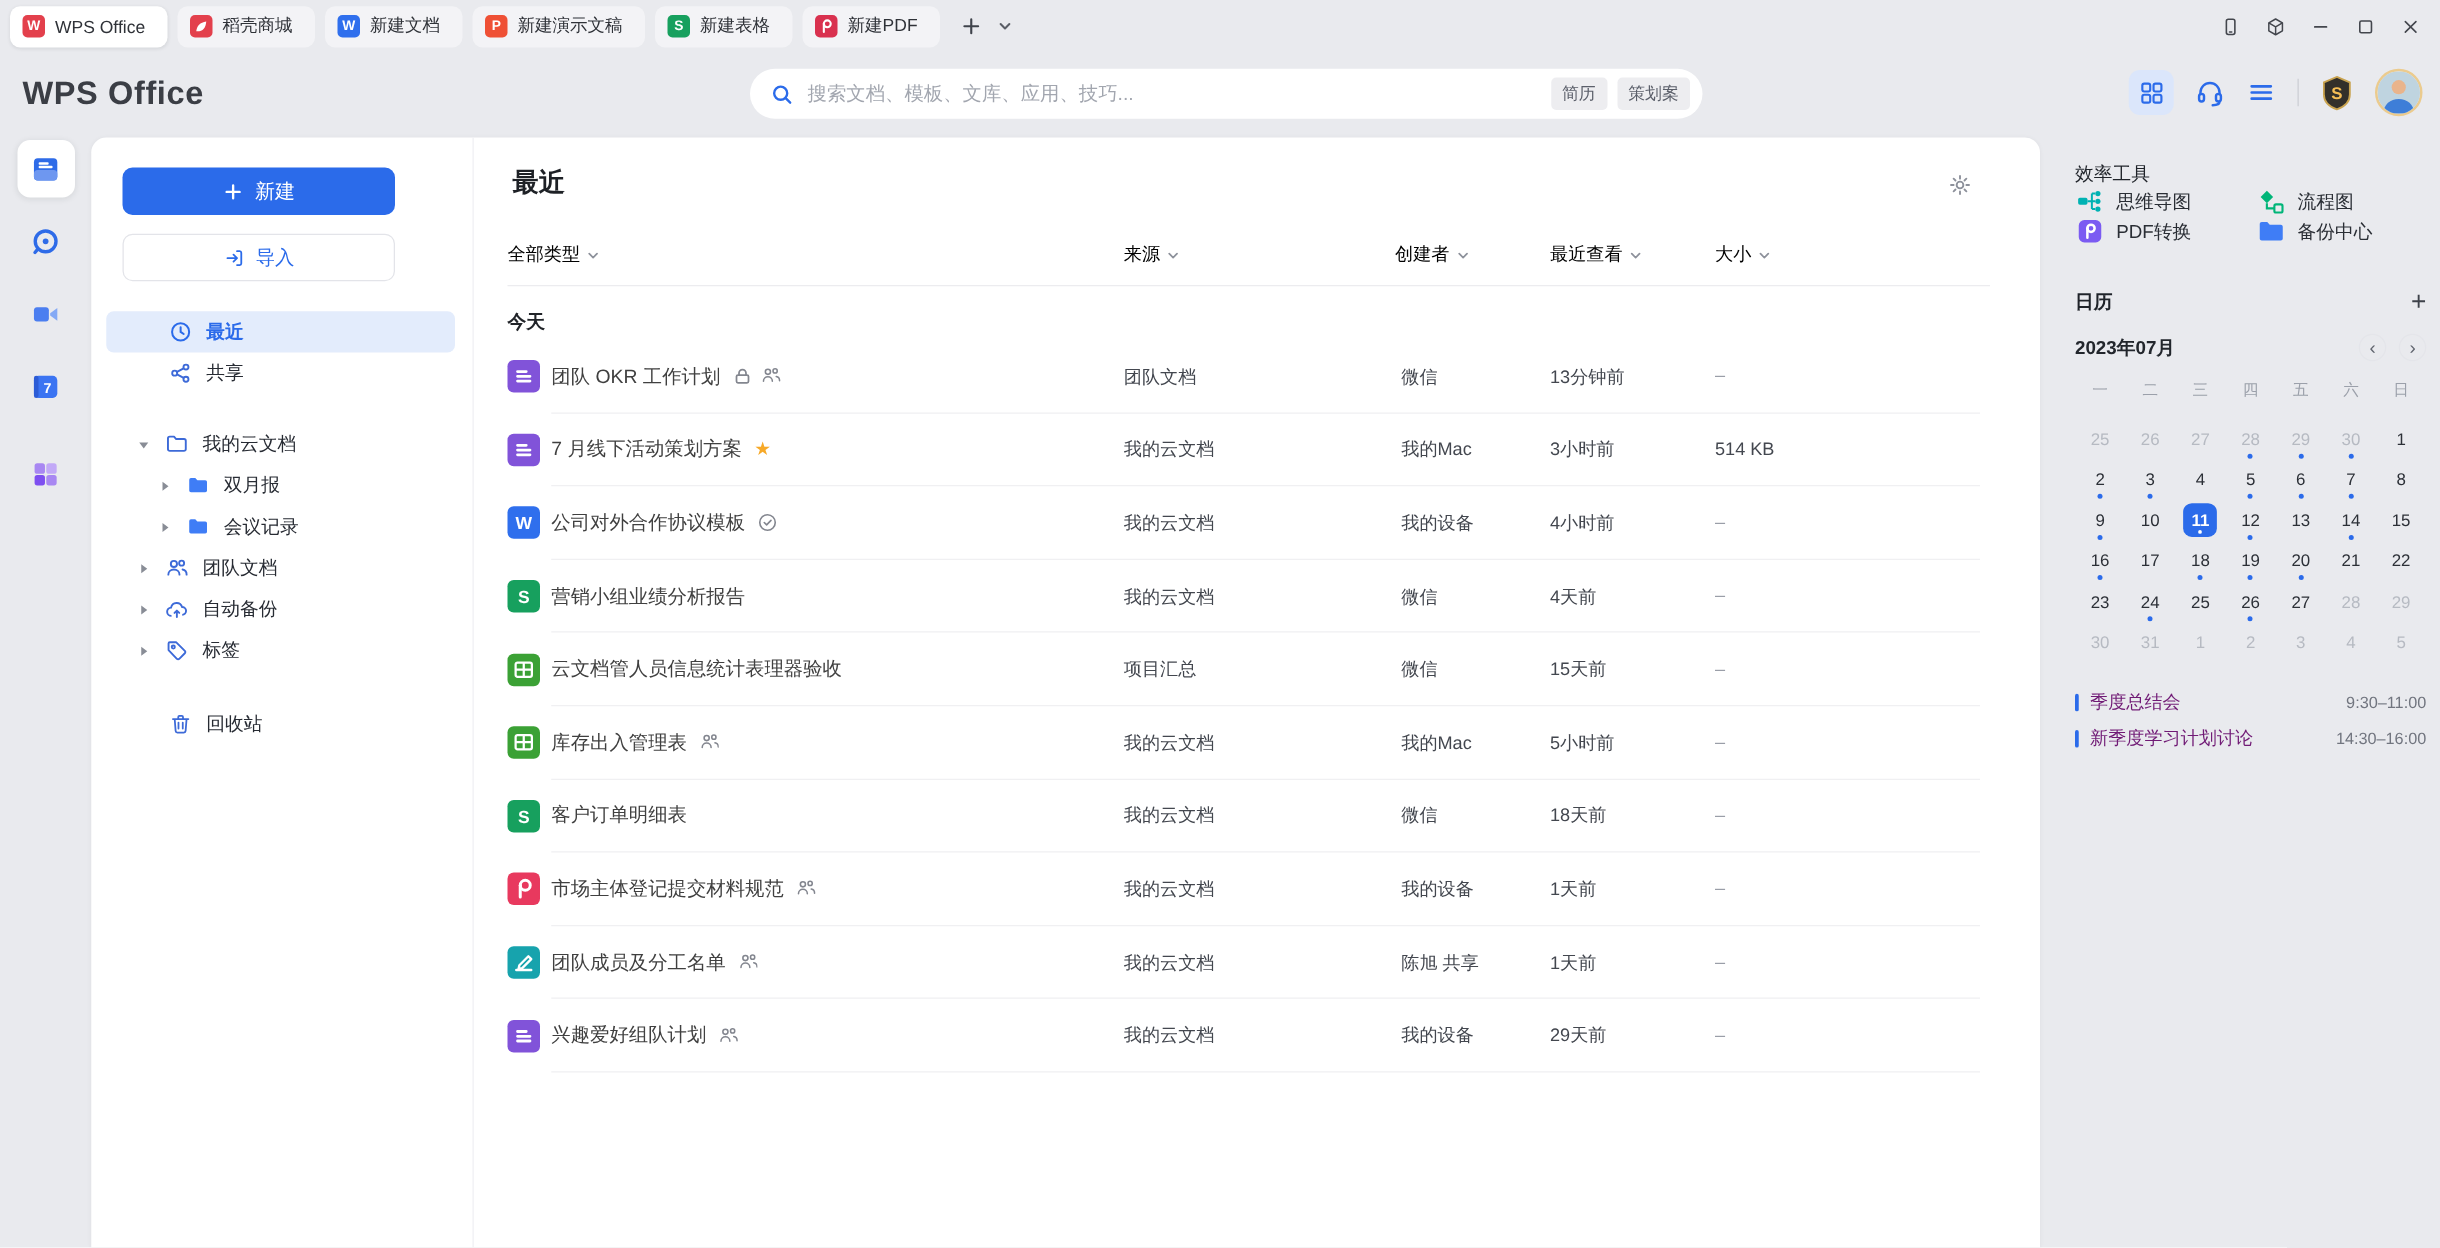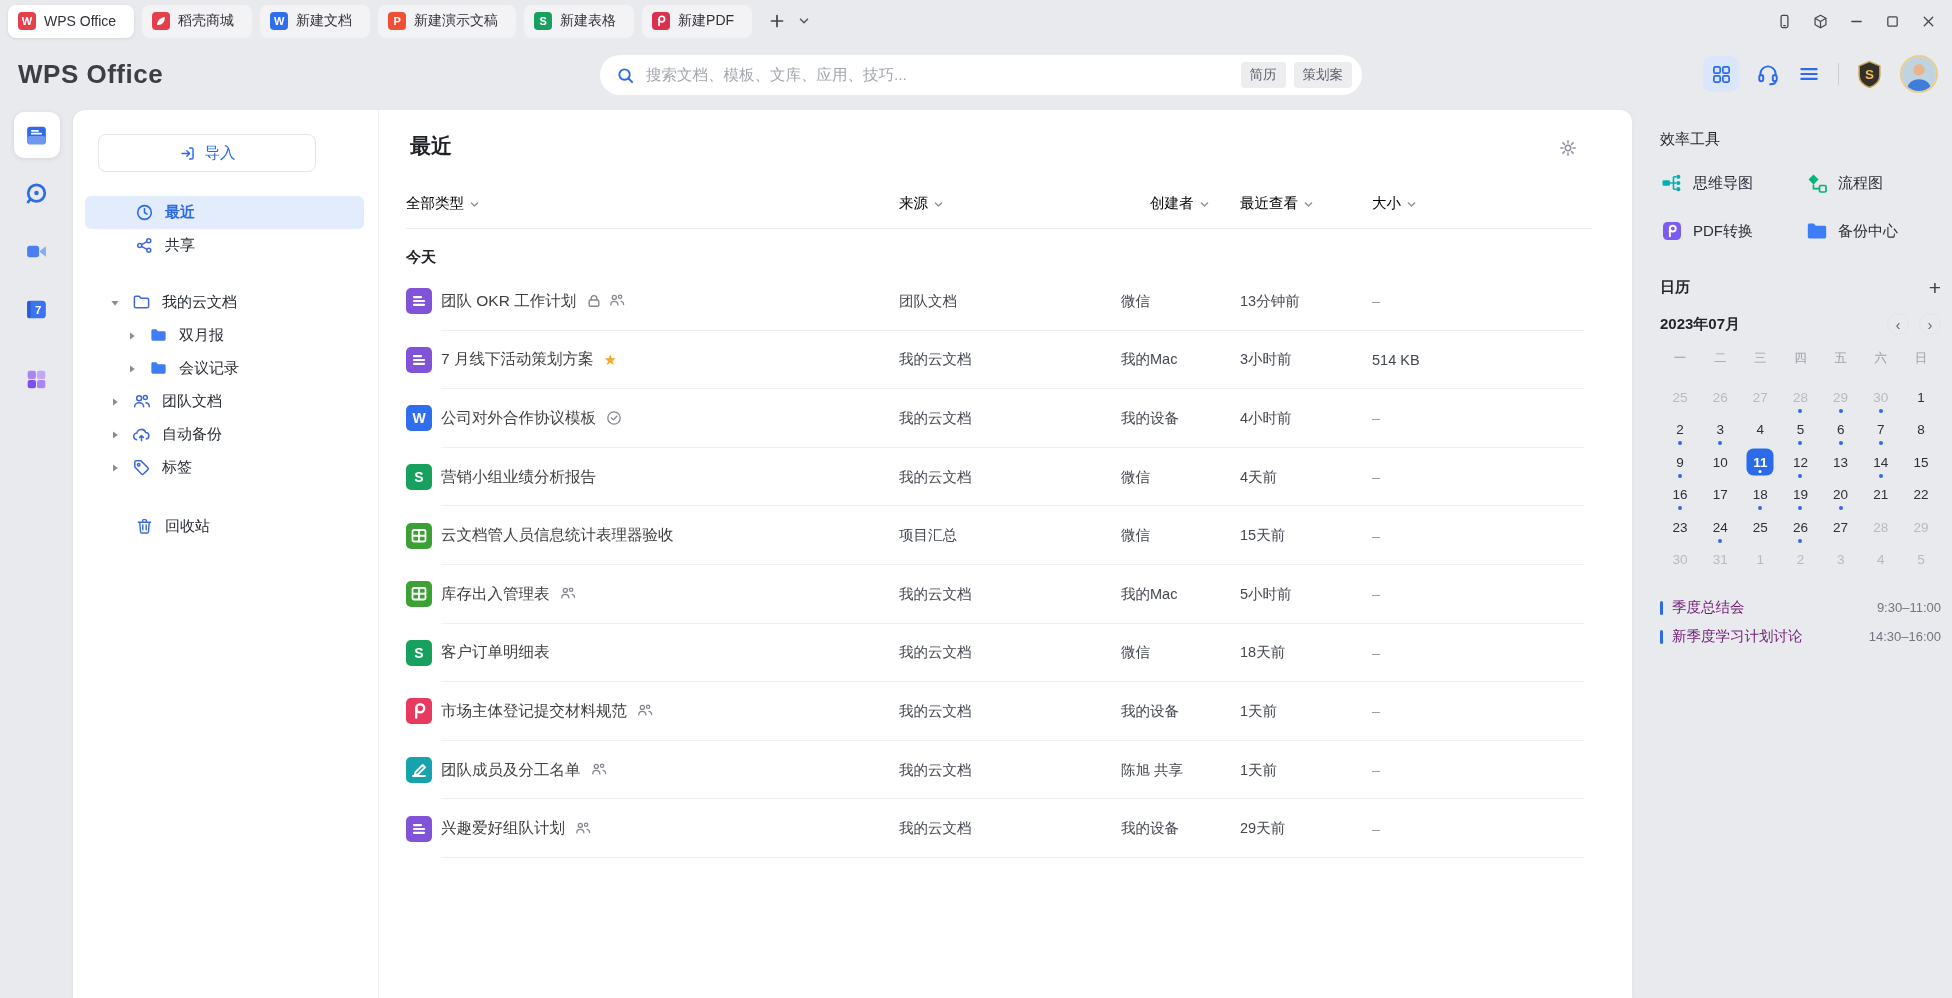--- a/index.html
+++ b/index.html
@@ -69,42 +69,42 @@
   .nav-gap{height:24px}
   .nav-gap.big{height:26px}
 
   
   .content{flex:1;position:relative}
   .c-title{position:absolute;left:31px;top:22px;font-size:21px;font-weight:700;color:#1e2126}
   .gear{position:absolute;right:54px;top:28px;width:20px;height:20px;color:#8d919b;cursor:pointer}
   .filters{position:absolute;left:27px;top:84px;right:42px;height:20px;font-size:14.5px;color:#000000}
   .filter{position:absolute;top:0;display:flex;align-items:center;gap:5px;cursor:pointer}
   .filter .chv{width:11px;height:11px;color:#8d919b;margin-top:2px}
-  .filter:nth-child(1){left:0}.filter:nth-child(2){left:493px}.filter:nth-child(3){left:744px}
+  .filter:nth-child(1){left:0}.filter:nth-child(2){left:493px}.filter:nth-child(3){left:710px}
   .filter:nth-child(4){left:834px}.filter:nth-child(5){left:966px}
   .fdivider{position:absolute;left:27px;right:40px;top:118px;border-top:1px solid #ececef}
   .group{position:absolute;left:27px;top:138px;font-size:15px;font-weight:600;color:#212429}
   .rows{position:absolute;left:27px;right:40px;top:162px}
   .frow{height:58.6px;position:relative;display:flex;align-items:center;cursor:pointer}
   .frow::after{content:"";position:absolute;left:35px;right:8px;bottom:0;border-bottom:1px solid #f0f0f2}
   .ficon{width:26px;height:26px;border-radius:5px;flex:none;display:flex;align-items:center;justify-content:center;
          color:#fff;font-weight:700;font-size:14px;margin-right:9px}
   .ficon svg{width:26px;height:26px}
   .fname{font-size:15.5px;color:#404040;white-space:nowrap}
   .fbadges{display:flex;align-items:center;gap:7px;margin-left:10px;color:#83868f}
   .fbadge{width:16px;height:16px}
   .fbadge.star{color:#f7a928;font-size:15px;width:auto;height:auto;line-height:1}
   .fcol{position:absolute;font-size:14.5px;color:#43474f;white-space:nowrap}
   .col-src{left:493px}.col-creator{left:715px}.col-viewed{left:834px}.col-size{left:966px}
   .col-size.muted{color:#9a9ea8}
 
   
   .rightpanel{position:absolute;left:1660px;top:110px;width:281px}
   .rp-title{font-size:15px;font-weight:400;color:#1f2329;margin-top:20px}
-  .tools{display:grid;grid-template-columns:145px 1fr;row-gap:24px;margin-top:22px}
+  .tools{display:grid;grid-template-columns:145px 1fr;}
   .tool{display:flex;align-items:center;gap:9px;font-size:15px;color:#2a2e35;cursor:pointer}
   .tool-ic{width:24px;height:24px;flex:none}
   .cal-head{display:flex;align-items:center;margin-top:34px}
   .cal-head .t{font-size:15px;font-weight:700;color:#1f2329;flex:1}
   .cal-plus{font-size:21px;color:#3e424a;cursor:pointer;line-height:1}
   .cal-month{display:flex;align-items:center;margin-top:15px}
   .cal-month .m{font-size:15px;font-weight:700;color:#22262c;flex:1}
   .cal-arrow{width:22px;height:22px;border-radius:50%;border:1px solid #e4e5ea;display:flex;align-items:center;
              justify-content:center;color:#61656f;font-size:15px;margin-left:10px;cursor:pointer;box-sizing:border-box}
   .cal-grid{display:grid;grid-template-columns:repeat(7,1fr);margin-top:10px}
@@ -303,20 +303,26 @@
           <rect x="13.5" y="4.5" width="8" height="8" rx="2" fill="#c2a9f7"></rect>
           <rect x="4.5" y="13.5" width="8" height="8" rx="2" fill="#7e4ff0"></rect>
           <rect x="13.5" y="13.5" width="8" height="8" rx="2" fill="#a887f2"></rect>
         </svg>
       </div>
     </div>
   </div>
 
 <div class="panel">
   <div class="sidebar">
+    <div class="btn btn-new">
+      <svg viewBox="0 0 18 18" fill="none" stroke="#fff" stroke-width="2" stroke-linecap="round">
+          <path d="M9 3.5v11M3.5 9h11"></path>
+        </svg>
+      <span>新建</span>
+    </div>
     <div class="btn btn-import">
       <svg viewBox="0 0 20 20" fill="none" stroke="currentColor" stroke-width="1.7" stroke-linecap="round" stroke-linejoin="round">
           <path d="M12.5 3.5H15a1.5 1.5 0 0 1 1.5 1.5v10a1.5 1.5 0 0 1-1.5 1.5h-2.5"></path>
           <path d="M3.5 10h8.5M9.2 6.8L12.5 10l-3.3 3.2"></path>
         </svg>
       <span>导入</span>
     </div>
     <div class="nav" id="nav">
         <div class="nav-item lvl0 active">
           <span class="nav-ic">

